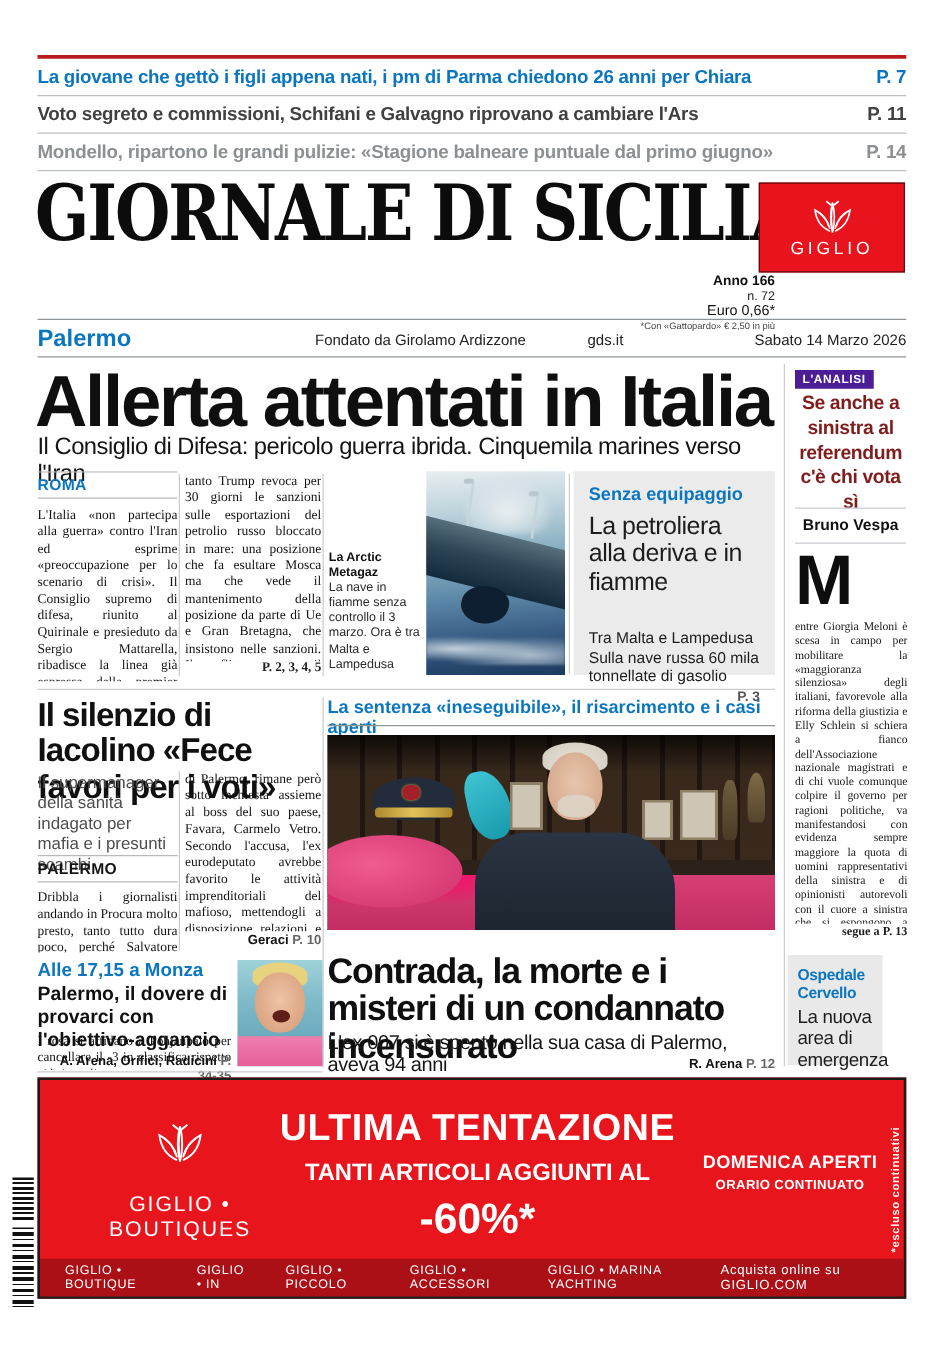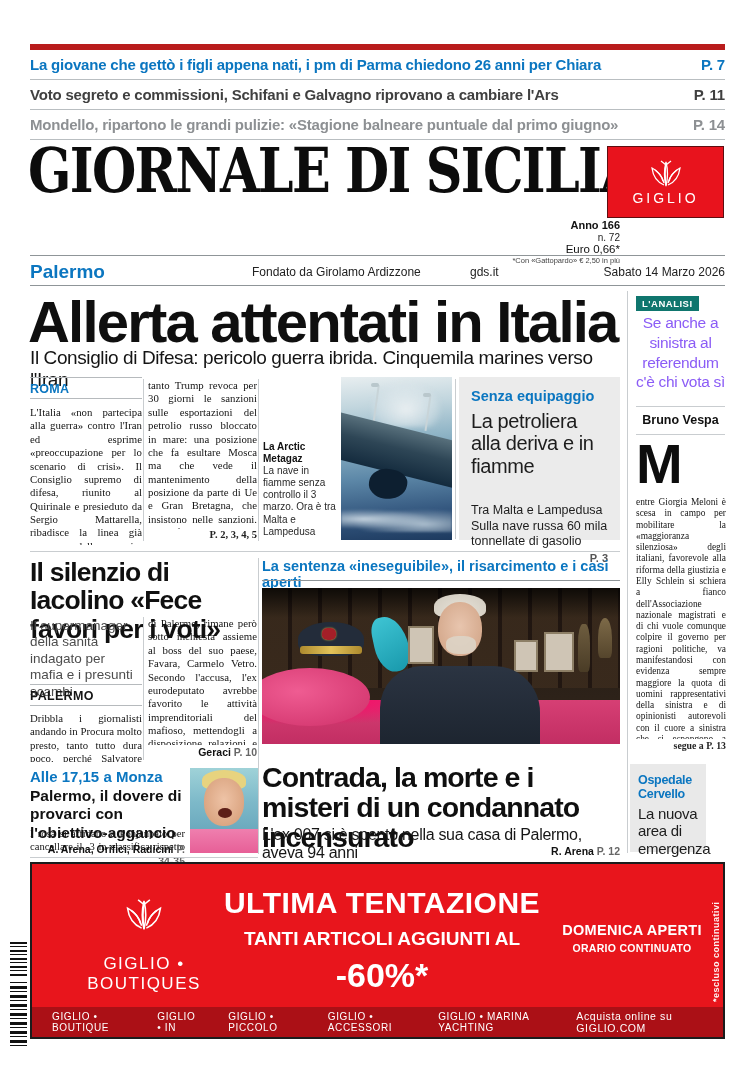--- a/index.html
+++ b/index.html
@@ -4,21 +4,21 @@
 <style>
   * { margin:0; padding:0; box-sizing:border-box; }
   html,body { background:#ffffff; }
   .page {
     position:relative; width:755px; height:1080px; margin:0 auto;
     background:#ffffff; overflow:hidden;
     font-family:"Liberation Sans", sans-serif; color:#111;
   }
 
   
-  .strips { position:absolute; left:30px; right:30px; top:44px; border-top:6px solid #b91c1c; }
+  .strips { position:absolute; left:30px; right:30px; top:44px; border-top:3px solid #b91c1c; }
   .strip { display:flex; align-items:center; justify-content:space-between; height:30px; border-bottom:1px solid #b9bec1; font-size:15px; font-weight:bold; letter-spacing:-0.2px; }
   .strip.blue { color:#0b76c0; }
   .strip.black { color:#404040; }
   .strip.gray { color:#8d9093; }
   .strip .pg { font-weight:bold; }
 
   
   .masthead-title {
     position:absolute; left:28px; top:140px; width:700px;
     font-family:"DejaVu Serif", serif; font-weight:bold;
@@ -136,22 +136,22 @@
   .mon-by .nm { color:#111; } .mon-by .pg { color:#666; }
   .foot-photo { position:absolute; left:190px; top:768px; width:68px; height:85px; overflow:hidden;
     background:linear-gradient(180deg,#9fd2d8 0%,#7db9c9 40%,#5d9cb4 100%); }
   .fp-head { position:absolute; left:14px; top:10px; width:40px; height:48px; background:radial-gradient(ellipse at 50% 45%, #eec3a6, #d49a74); border-radius:46%; }
   .fp-hair { position:absolute; left:12px; top:2px; width:44px; height:20px; background:#e7d37f; border-radius:50% 50% 30% 30%; }
   .fp-mouth { position:absolute; left:28px; top:40px; width:14px; height:10px; background:#5d1f18; border-radius:50%; }
   .fp-jersey { position:absolute; left:0px; bottom:0; width:68px; height:24px; background:linear-gradient(180deg,#ef7fae,#e75f97); }
 
   
   .rail-tag { position:absolute; left:636px; top:293px; width:90px; text-align:left; }
-  .rail-tag span { background:#0f766e; color:#fff; font-size:9.5px; font-weight:bold; letter-spacing:0.5px; padding:2px 6px; display:inline-block; }
-  .rail-headline { position:absolute; left:633px; top:313px; width:95px; text-align:center; font-size:15.5px; line-height:1.28; font-weight:400; letter-spacing:-0.3px; color:#8b5cf6; }
+  .rail-tag span { background:#4c1d95; color:#fff; font-size:9.5px; font-weight:bold; letter-spacing:0.5px; padding:2px 6px; display:inline-block; }
+  .rail-headline { position:absolute; left:633px; top:313px; width:95px; text-align:center; font-size:15.5px; line-height:1.28; font-weight:700; letter-spacing:-0.3px; color:#7f1d1d; }
   .rail-rule1 { left:636px; top:406px; width:89px; }
   .rail-byline { position:absolute; left:636px; top:413px; width:89px; text-align:center; font-size:12.5px; font-weight:bold; color:#111; }
   .rail-rule2 { left:636px; top:434px; width:89px; }
   .rail-dropcap { position:absolute; left:636px; top:436px; font-size:56px; font-weight:800; line-height:1; color:#0d0d0d; }
   .rail-body { position:absolute; left:636px; top:497px; width:90px; height:242px; overflow:hidden;
     font-family:"Liberation Serif", serif; font-size:9.4px; line-height:1.2; text-align:justify; color:#161616; }
   .rail-continues { position:absolute; left:636px; top:740px; width:90px; text-align:right; font-family:"Liberation Serif", serif; font-size:9.8px; font-weight:bold; color:#222; }
   .cerv-box { position:absolute; left:630px; top:764px; width:76px; height:88px; background:#e9e9e9; padding:9px 8px; }
   .cb-kick { color:#0b76c0; font-weight:bold; font-size:12.5px; letter-spacing:-0.3px; }
   .cb-head { margin-top:4px; font-size:15px; line-height:1.15; font-weight:400; color:#1d1d1d; letter-spacing:-0.3px; }

